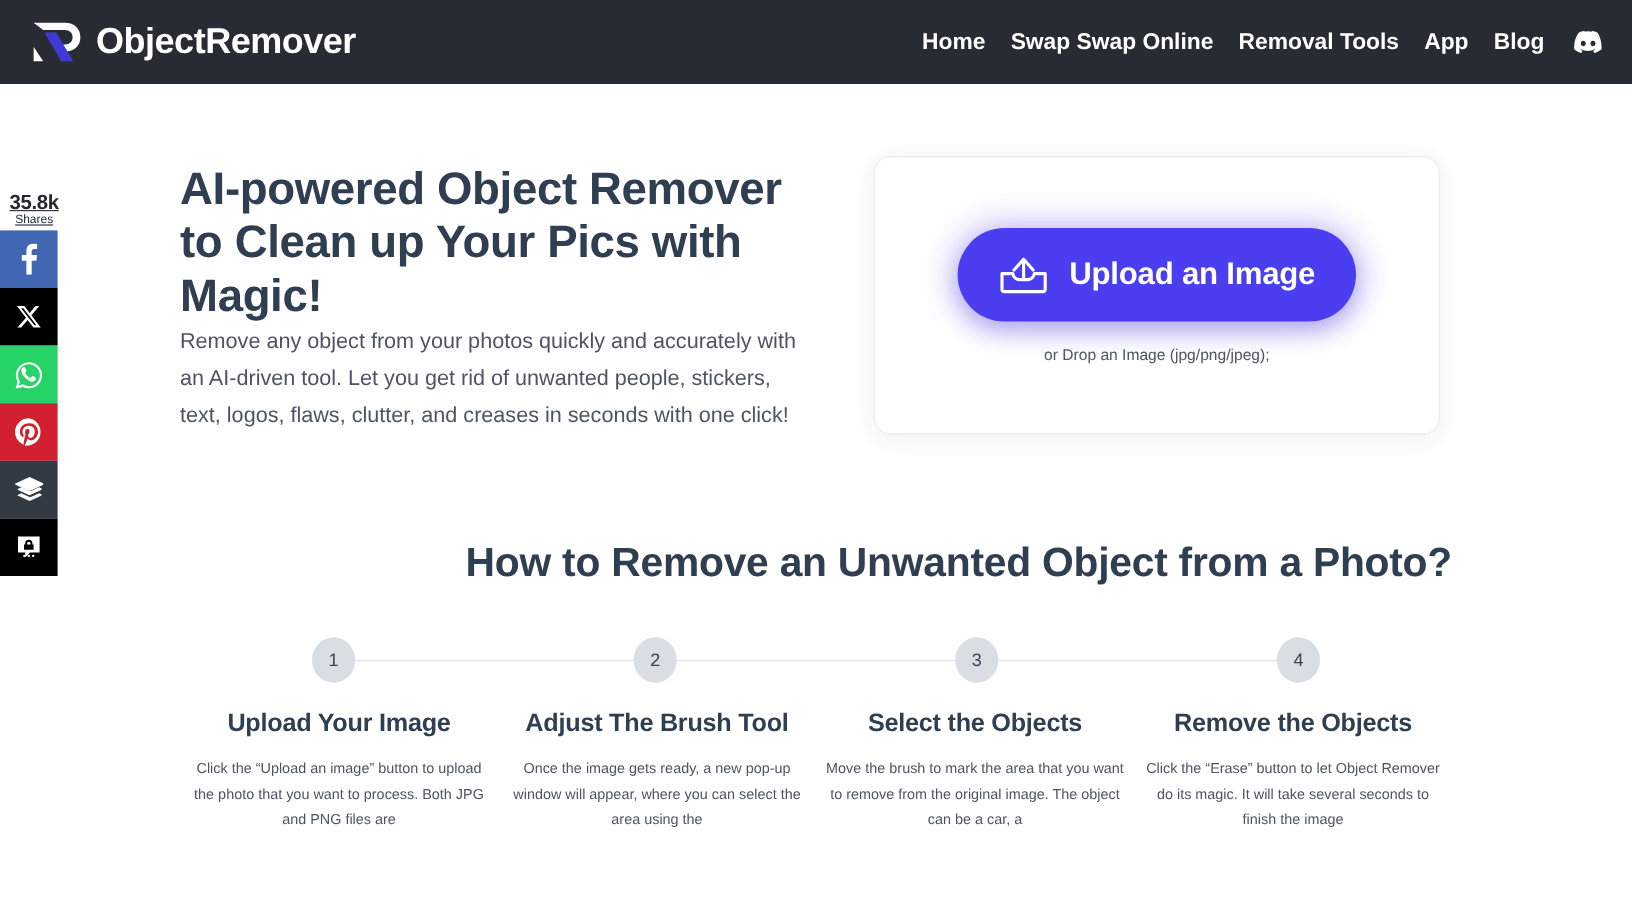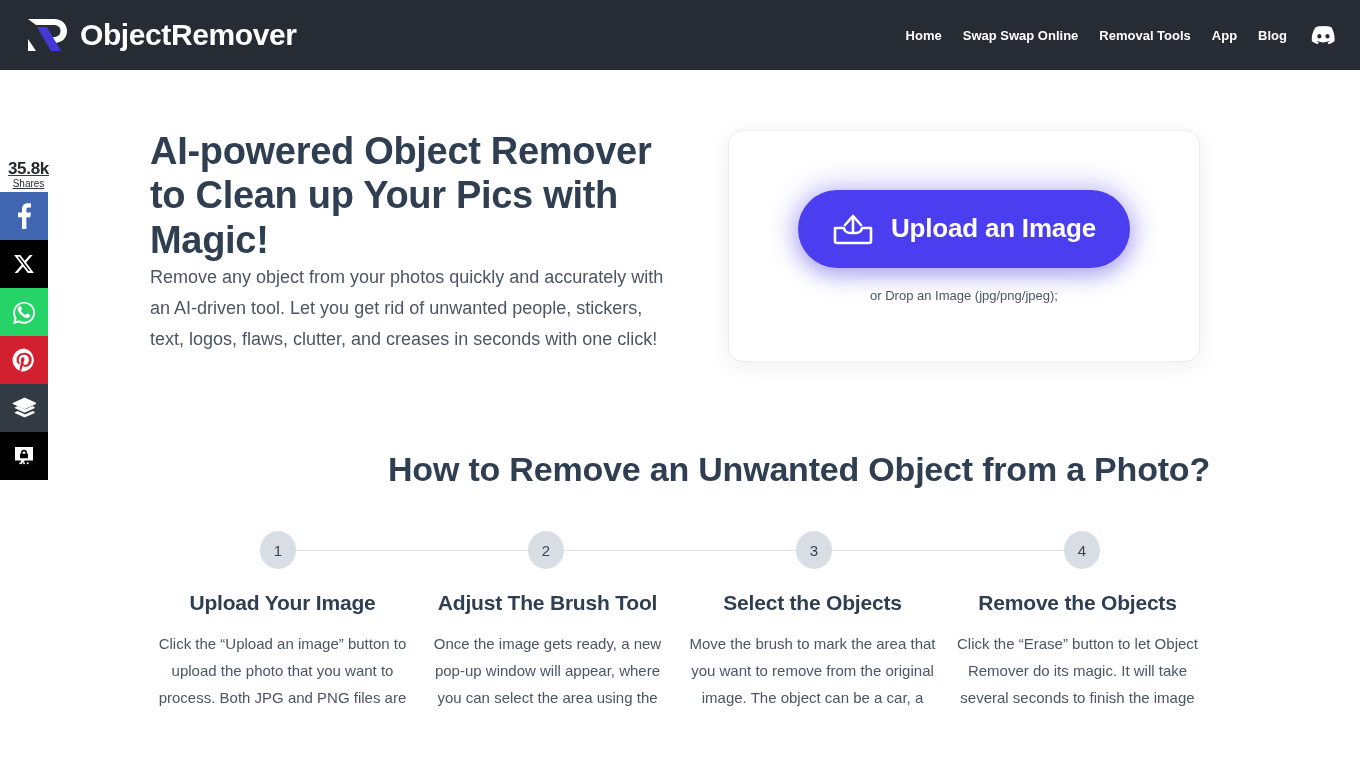--- a/index.html
+++ b/index.html
@@ -48,21 +48,21 @@
     line-height: 1;
     white-space: nowrap;
   }
   .main-nav {
     display: flex;
     align-items: center;
     gap: 21px;
   }
   .nav-link {
     color: #ffffff;
-    font-size: 13px;
+    font-size: 19px;
     font-weight: bold;
     text-decoration: none;
     white-space: nowrap;
     line-height: 1;
   }
   .nav-icon-link {
     display: flex;
     align-items: center;
     color: #fff;
     margin-left: 2px;
@@ -101,21 +101,21 @@
     display: flex;
     align-items: center;
     justify-content: center;
     cursor: pointer;
   }
   .social-btn svg { display: block; }
 
   
   .hero {
     display: flex;
-    align-items: center;
+    align-items: flex-end;
     padding: 48px 0 0 0;
     max-width: 1060px;
     margin: 0 auto;
     gap: 48px;
   }
   .hero-copy {
     width: 530px;
     padding-top: 4px;
   }
   .hero-title {
@@ -220,21 +220,21 @@
     text-align: center;
   }
   .step-title {
     font-size: 21px;
     font-weight: bold;
     color: #2f3e50;
     letter-spacing: -0.2px;
   }
   .step-text {
     margin-top: 15px;
-    font-size: 15px;
+    font-size: 12px;
     line-height: 1.8;
     color: #4b5563;
   }
 </style>
 </head>
 <body>
 
 <header class="site-header">
   <a class="brand" href="#">
     <svg class="brand-mark" viewBox="0 0 46 40">

